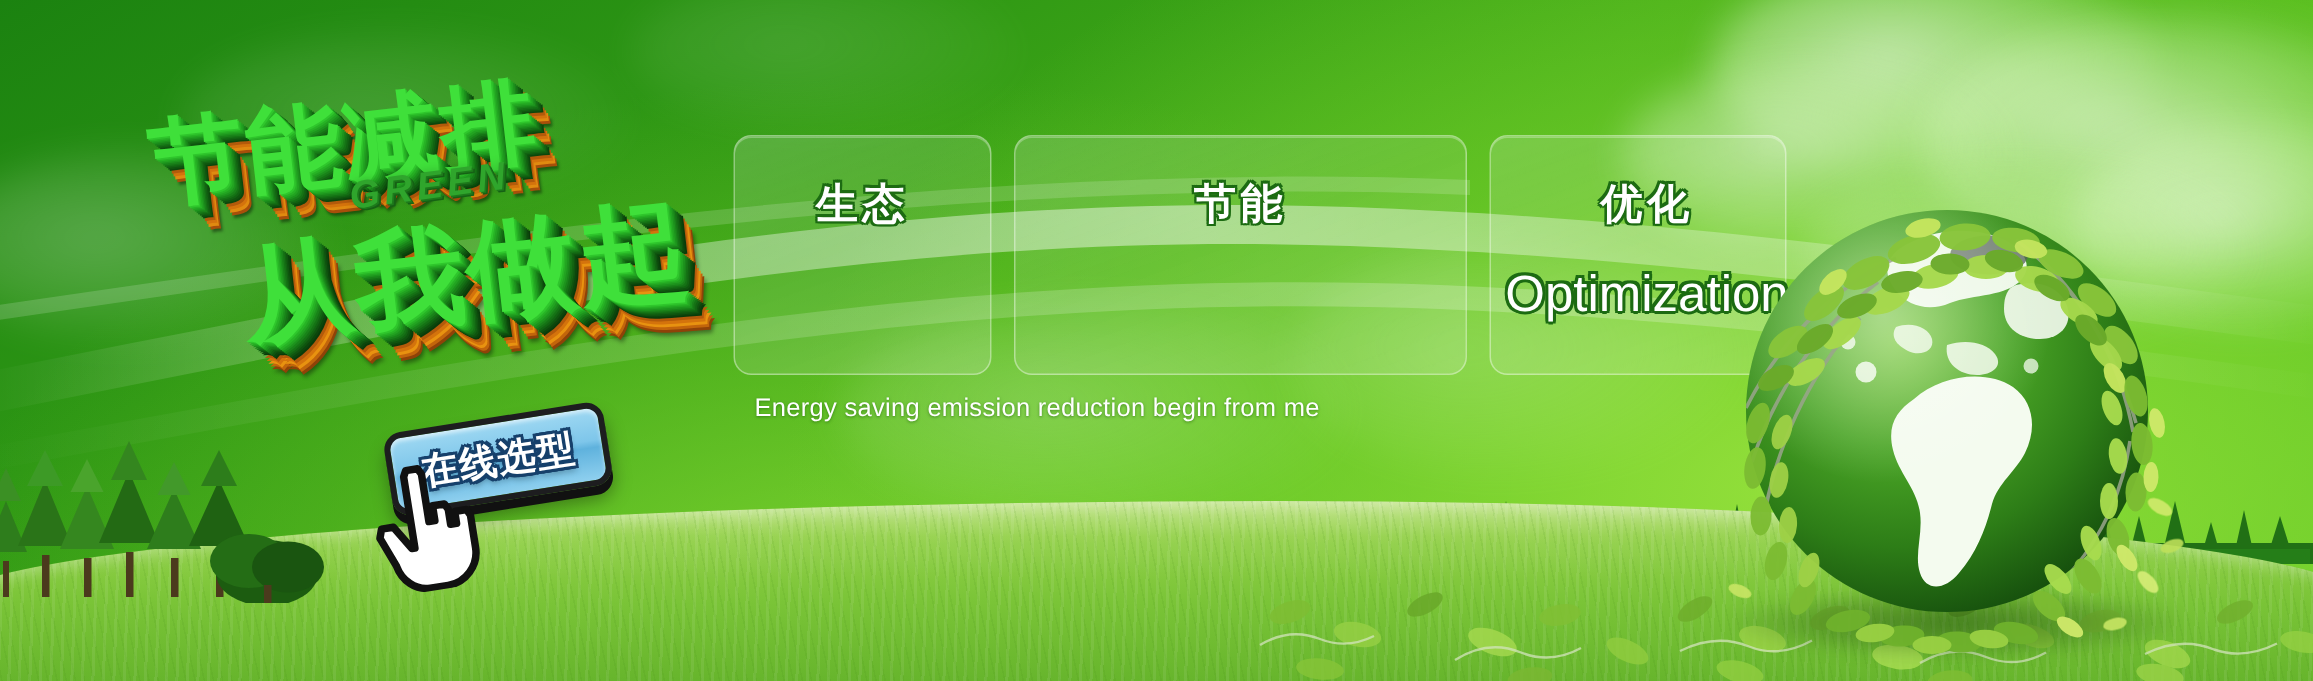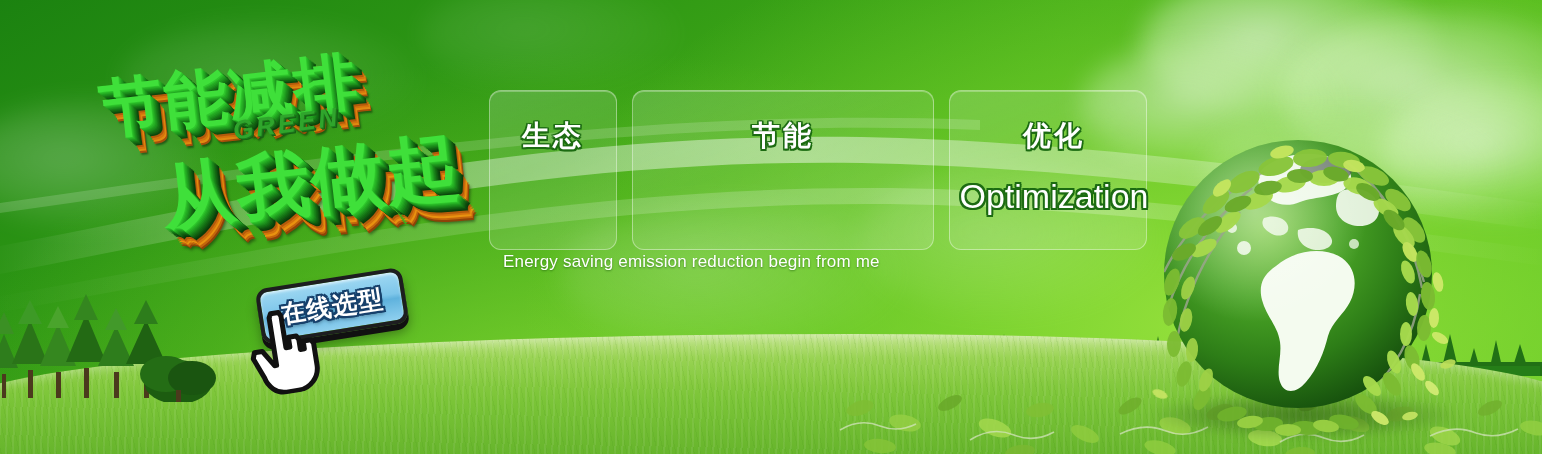--- a/index.html
+++ b/index.html
@@ -127,40 +127,40 @@
   .cards { position: absolute; left: 489px; top: 90px; display: flex; gap: 15px; }
   .card {
     height: 160px;
     border-radius: 12px;
     border: 1px solid rgba(255,255,255,0.38);
     background: linear-gradient(160deg, rgba(255,255,255,0.17) 0%, rgba(255,255,255,0.09) 45%, rgba(255,255,255,0.15) 100%);
     box-shadow: inset 0 1px 0 rgba(255,255,255,.28);
     display: flex; flex-direction: column; align-items: center;
     padding-top: 26px;
   }
-  .card-1 { width: 128px; }
+  .card-1 { width: 172px; }
   .card-2 { width: 302px; }
   .card-3 { width: 198px; padding-left: 12px; }
   .card-cn {
     font-size: 28px; font-weight: 700; color: #ffffff; letter-spacing: 3px;
     text-shadow: -1.5px -1.5px 0 #1c6b12, 1.5px -1.5px 0 #1c6b12, -1.5px 1.5px 0 #1c6b12, 1.5px 1.5px 0 #1c6b12,
                  0 -1.5px 0 #1c6b12, 0 1.5px 0 #1c6b12, -1.5px 0 0 #1c6b12, 1.5px 0 0 #1c6b12;
     white-space: nowrap;
   }
   .card-en {
     margin-top: 22px;
     font-size: 34px; font-weight: 400; color: #ffffff; letter-spacing: 0px;
     text-shadow: -1.8px -1.8px 0 #1c6b12, 1.8px -1.8px 0 #1c6b12, -1.8px 1.8px 0 #1c6b12, 1.8px 1.8px 0 #1c6b12,
                  0 -2px 0 #1c6b12, 0 2px 0 #1c6b12, -2px 0 0 #1c6b12, 2px 0 0 #1c6b12;
     white-space: nowrap;
   }
 
   
   .tagline {
-    position: absolute; left: 503px; top: 252px;
+    position: absolute; left: 503px; top: 262px;
     font-size: 17px; color: #ffffff; letter-spacing: .2px;
     text-shadow: 0 1px 2px rgba(20,80,10,.55);
     white-space: nowrap;
   }
 
   
   .globe-wrap { position: absolute; left: 1148px; top: 132px; width: 310px; height: 310px; }
   .globe-shadow {
     position: absolute; left: 6px; bottom: 4px; width: 300px; height: 46px;
     border-radius: 50%;

